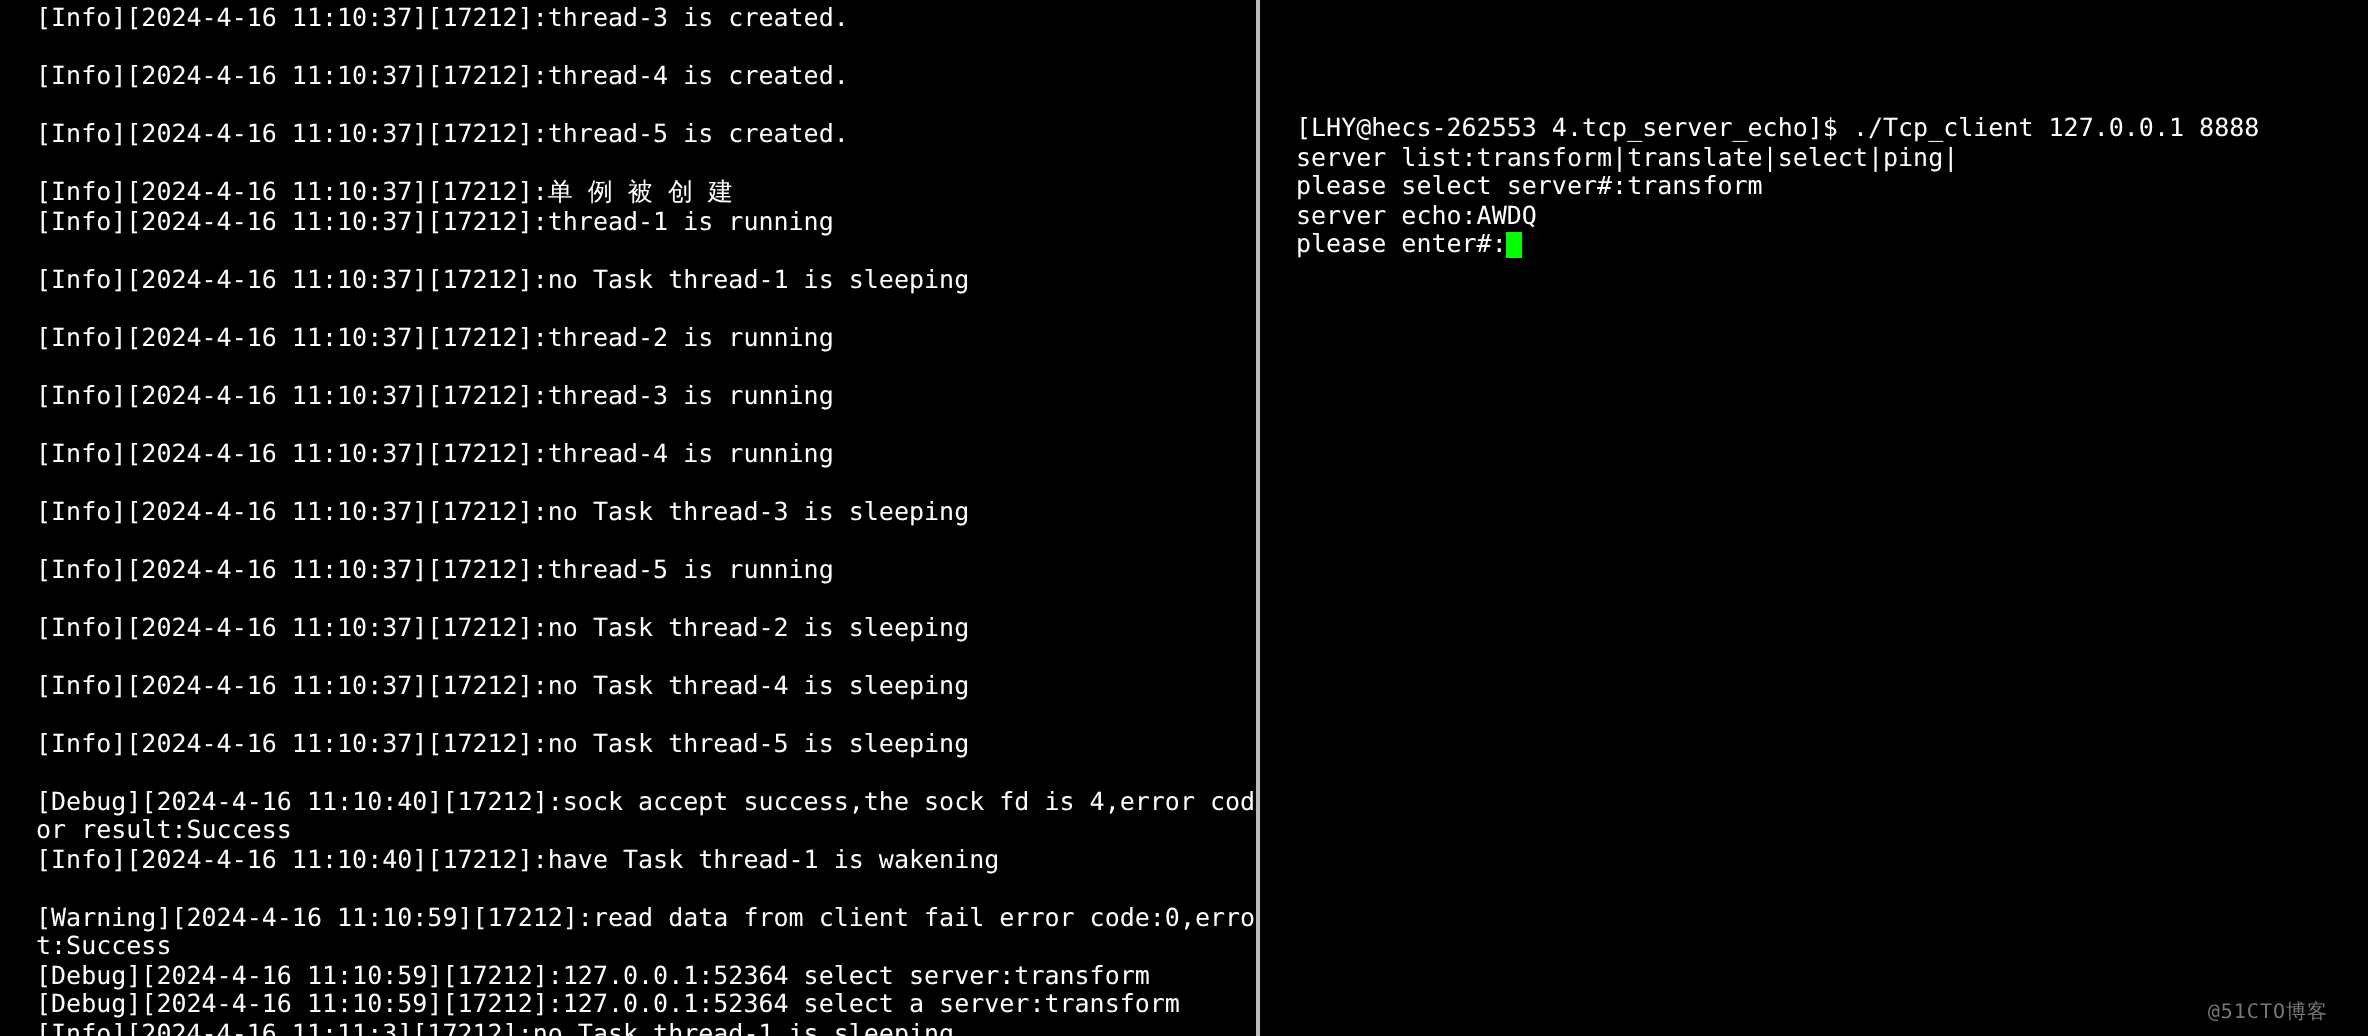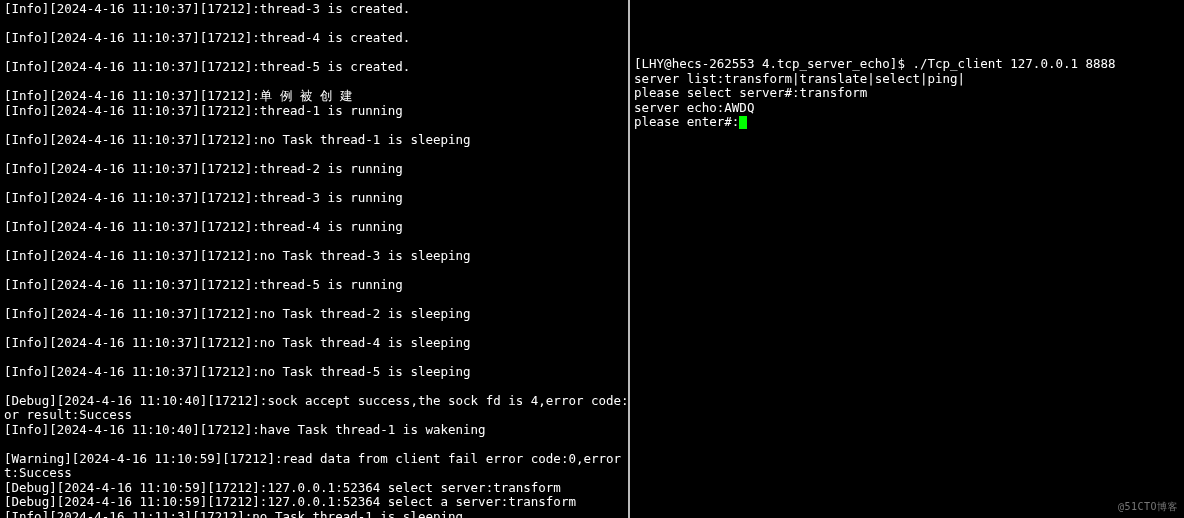--- a/index.html
+++ b/index.html
@@ -1,24 +1,24 @@
 <!DOCTYPE html>
 <html><head>
 <meta charset="utf-8">
 <style>
   * { margin: 0; padding: 0; box-sizing: border-box; }
   html, body { width: 1184px; height: 518px; overflow: hidden; background: #000; }
   body { font-family: "Consolas","DejaVu Sans Mono","Menlo",monospace; font-size: 12.5px; line-height: 14.5px; color: #fff; }
   .split { display: flex; width: 100%; height: 100%; }
-  .pane { background: #000; padding: 2px 4px; white-space: pre; overflow: hidden; position: relative; }
+  .pane { background: #000; padding: 2px 18px; white-space: pre; overflow: hidden; position: relative; }
   .left { flex: 0 0 630px; border-right: 2px solid #bbb; }
   .right { flex: 1; margin-top: 26px; }
   .row { display: block; }
   .cursor { display:inline-block; width:8px; height:13px; background:#00ff00; vertical-align:text-bottom; }
-  .watermark { position:absolute; right:6px; bottom:4px; font-size:10px; color:#777; letter-spacing:0.5px; }
+  .watermark { position:absolute; right:20px; bottom:4px; font-size:10px; color:#777; letter-spacing:0.5px; }
 </style>
 </head>
 <body>
 
 <div class="split">
   <div class="pane left" id="leftPane"><div class="row">[Info][2024-4-16 11:10:37][17212]:thread-3 is created.</div><div class="row">&nbsp;</div><div class="row">[Info][2024-4-16 11:10:37][17212]:thread-4 is created.</div><div class="row">&nbsp;</div><div class="row">[Info][2024-4-16 11:10:37][17212]:thread-5 is created.</div><div class="row">&nbsp;</div><div class="row">[Info][2024-4-16 11:10:37][17212]:单 例 被 创 建</div><div class="row">[Info][2024-4-16 11:10:37][17212]:thread-1 is running</div><div class="row">&nbsp;</div><div class="row">[Info][2024-4-16 11:10:37][17212]:no Task thread-1 is sleeping</div><div class="row">&nbsp;</div><div class="row">[Info][2024-4-16 11:10:37][17212]:thread-2 is running</div><div class="row">&nbsp;</div><div class="row">[Info][2024-4-16 11:10:37][17212]:thread-3 is running</div><div class="row">&nbsp;</div><div class="row">[Info][2024-4-16 11:10:37][17212]:thread-4 is running</div><div class="row">&nbsp;</div><div class="row">[Info][2024-4-16 11:10:37][17212]:no Task thread-3 is sleeping</div><div class="row">&nbsp;</div><div class="row">[Info][2024-4-16 11:10:37][17212]:thread-5 is running</div><div class="row">&nbsp;</div><div class="row">[Info][2024-4-16 11:10:37][17212]:no Task thread-2 is sleeping</div><div class="row">&nbsp;</div><div class="row">[Info][2024-4-16 11:10:37][17212]:no Task thread-4 is sleeping</div><div class="row">&nbsp;</div><div class="row">[Info][2024-4-16 11:10:37][17212]:no Task thread-5 is sleeping</div><div class="row">&nbsp;</div><div class="row">[Debug][2024-4-16 11:10:40][17212]:sock accept success,the sock fd is 4,error code:0,err</div><div class="row">or result:Success</div><div class="row">[Info][2024-4-16 11:10:40][17212]:have Task thread-1 is wakening</div><div class="row">&nbsp;</div><div class="row">[Warning][2024-4-16 11:10:59][17212]:read data from client fail error code:0,error resul</div><div class="row">t:Success</div><div class="row">[Debug][2024-4-16 11:10:59][17212]:127.0.0.1:52364 select server:transform</div><div class="row">[Debug][2024-4-16 11:10:59][17212]:127.0.0.1:52364 select a server:transform</div><div class="row">[Info][2024-4-16 11:11:3][17212]:no Task thread-1 is sleeping</div></div>
   <div class="pane right" id="rightPane">
     <div class="row">[LHY@hecs-262553 4.tcp_server_echo]$ ./Tcp_client 127.0.0.1 8888</div><div class="row">server list:transform|translate|select|ping|</div><div class="row">please select server#:transform</div><div class="row">server echo:AWDQ</div><div class="row">please enter#:<span class="cursor"></span></div><span class="watermark">@51CTO博客</span>
   </div>
 </div>

